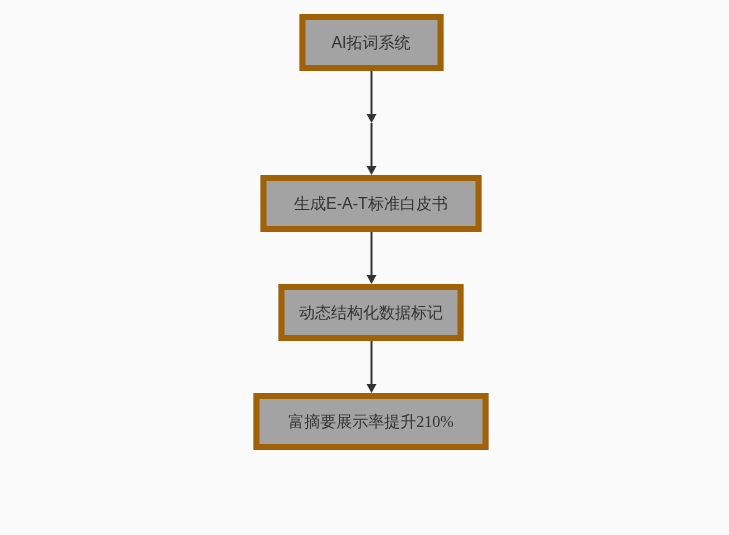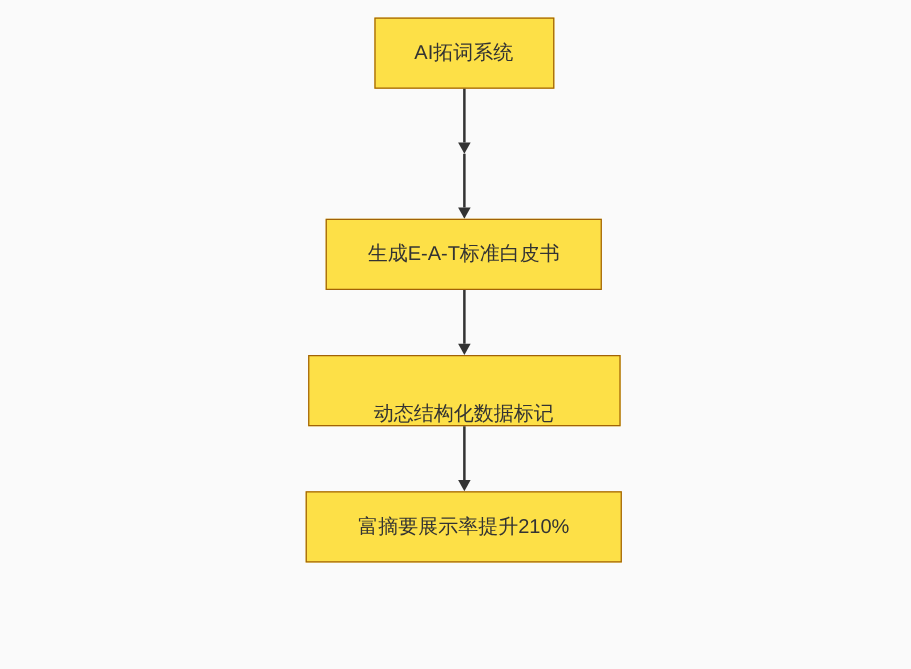--- a/index.html
+++ b/index.html
@@ -19,38 +19,38 @@
     left: 371px;
     top: 14px;
     transform: translateX(-50%);
     display: flex;
     flex-direction: column;
     align-items: center;
   }
   .node {
     box-sizing: border-box;
     height: 57px;
-    background: #fde047;
-    border: 1px solid #a16207;
+    background: #a3a3a3;
+    border: 6px solid #a16207;
     display: flex;
     align-items: center;
     justify-content: center;
     flex: 0 0 auto;
   }
   .node-label {
     font-size: 16px;
     color: #333333;
     white-space: nowrap;
     line-height: 1;
   }
   .node-0 { width: 144px; }
   .node-1 { width: 198px; }
   .node-2 { width: 221px; }
-  .node-3 { width: 250px; align-items: flex-end; }
-  .node-4 { width: 253px; }
+  .node-3 { width: 185px; }
+  .node-4 { width: 235px; font-family: Liberation Serif, serif; }
   .edge {
     display: flex;
     flex-direction: column;
     align-items: center;
     height: 52px;
     flex: 0 0 auto;
   }
   .edge-line {
     width: 2px;
     height: 43px;

